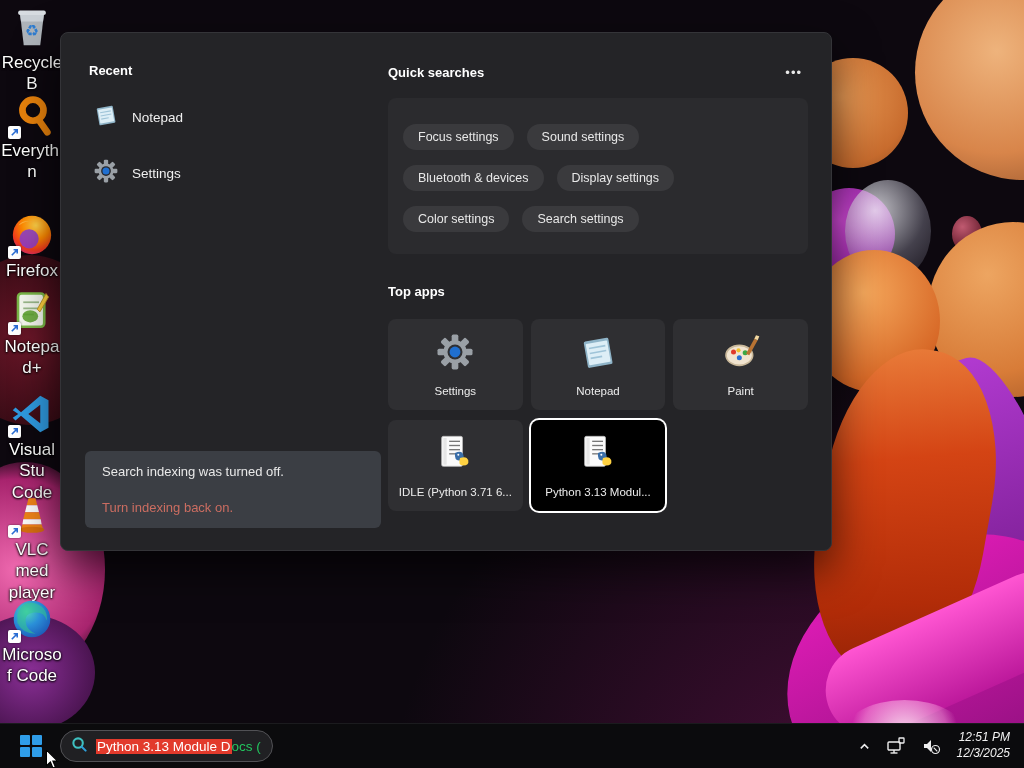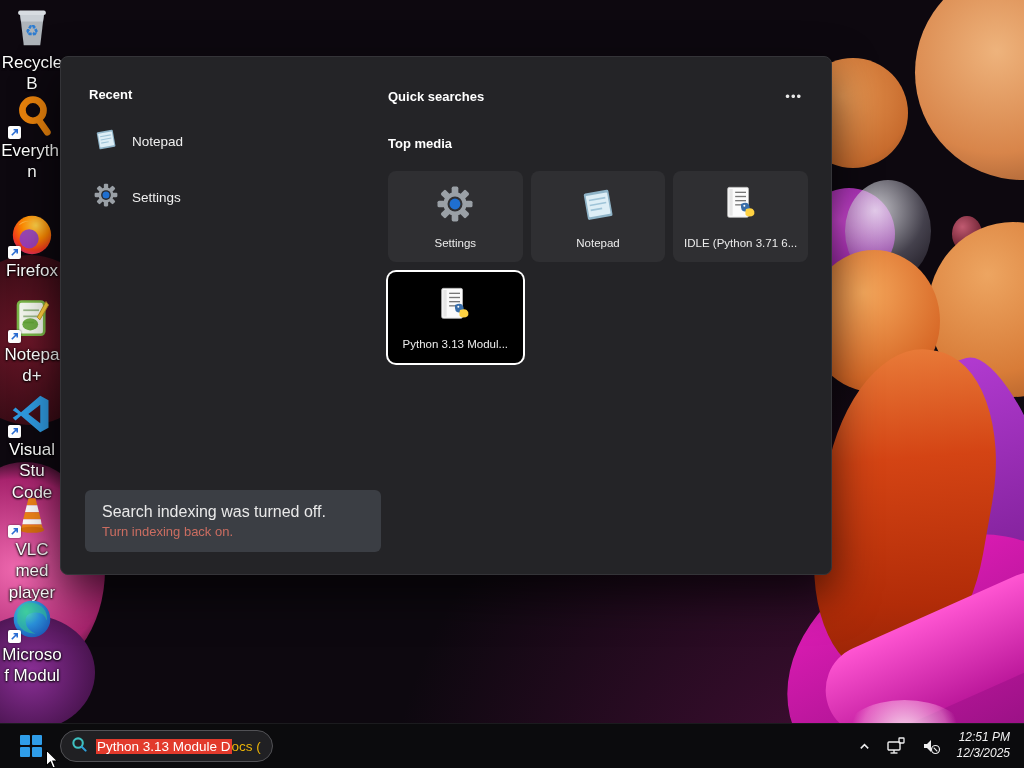--- a/index.html
+++ b/index.html
@@ -31,21 +31,21 @@
   
   .desktop { position:absolute; left:1px; top:0; width:64px; z-index:1; }
   .dicon { position:absolute; left:0; width:62px; display:flex; flex-direction:column; align-items:center; cursor:default; }
   .dicon .art { position:relative; width:46px; height:46px; display:flex; align-items:center; justify-content:center; }
   .dicon .lbl { margin-top:2px; font-size:17px; line-height:1.25; text-align:center; color:#fff;
                 text-shadow:0 1px 2px #000, 0 0 3px #000; word-break:break-word; }
   .badge { position:absolute; left:-1px; bottom:-1px; width:13px; height:13px; background:#fff; border-radius:2px;
            display:flex; align-items:center; justify-content:center; box-shadow:0 0 2px rgba(0,0,0,.6); }
 
   
-  .panel { position:absolute; left:60px; top:56px; width:772px; height:519px; z-index:5;
+  .panel { position:absolute; left:60px; top:32px; width:772px; height:519px; z-index:5;
            background:#242427; border:1px solid #343438; border-radius:8px;
            box-shadow:0 18px 45px rgba(0,0,0,.65); }
   .sec-h { font-size:13px; font-weight:700; color:#fff; }
 
   .recent { position:absolute; left:28px; top:30px; width:280px; }
   .recent-item { display:flex; align-items:center; gap:13px; margin-top:22px; padding:2px 4px; border-radius:4px; cursor:pointer; }
   .recent-item .ri-label { font-size:13.5px; color:#f0f0f0; }
 
   .rightcol { position:absolute; left:327px; top:30px; width:420px; }
   .qs-head { display:flex; align-items:center; justify-content:space-between; }
@@ -56,34 +56,34 @@
   .pill { background:#3a3a3d; border-radius:15px; padding:6px 15px; font-size:12.5px; color:#e8e8e8; white-space:nowrap; cursor:pointer; }
 
   .topapps-h { margin-top:30px; }
   .tile-grid { margin-top:20px; display:grid; grid-template-columns:repeat(3,1fr); gap:10px 8px; }
   .tile { background:#2f2f32; border-radius:8px; height:91px; display:flex; flex-direction:column;
           align-items:center; justify-content:center; gap:9px; cursor:pointer; }
   .tile .t-label { font-size:11.5px; color:#ececec; max-width:124px; white-space:nowrap; overflow:hidden; }
   .tile.selected { box-shadow:0 0 0 2px #fff; background:#000000; }
 
   .notice { position:absolute; left:24px; bottom:22px; width:296px; background:#3b3e44; border-radius:6px; padding:13px 17px; }
-  .notice .n-msg { font-size:16px; color:#e9e9e9; }
-  .notice .n-link { font-size:13px; color:#cb6d61; margin-top:3px; cursor:pointer; }
+  .notice .n-msg { font-size:13px; color:#e9e9e9; }
+  .notice .n-link { font-size:13px; color:#cb6d61; margin-top:21px; cursor:pointer; }
 
   
   .taskbar { position:absolute; left:0; bottom:0; width:1024px; height:45px; background:#0b0b0d;
              border-top:1px solid #1b1b1e; z-index:10; display:flex; align-items:center; }
   .start-btn { width:42px; height:40px; margin-left:10px; display:flex; align-items:center; justify-content:center; border-radius:4px; cursor:pointer; }
   .winlogo { display:grid; grid-template-columns:10px 10px; grid-template-rows:10px 10px; gap:2px; }
   .winlogo span { background:#2f9de8; border-radius:1px; }
   .searchbox { margin-left:8px; width:213px; height:32px; background:#202023; border:1px solid #515155;
                border-radius:16px; display:flex; align-items:center; padding:0 10px; gap:8px; cursor:text; }
   .searchbox .stext { font-size:13.5px; white-space:nowrap; overflow:hidden; }
   .stext .hl { background:#e23a2c; color:#fff; padding:2px 1px; }
-  .stext .plain { color:#eab308; }
+  .stext .plain { color:#22c55e; }
   .tray { margin-left:auto; display:flex; align-items:center; gap:9px; padding-right:10px;font-style:italic; }
   .tray-btn { padding:4px 3px; border-radius:4px; cursor:pointer; display:flex; align-items:center; }
   .clock { text-align:right; font-size:12px; line-height:1.3; color:#f2f2f2; padding:2px 4px; border-radius:4px; cursor:pointer; }
 
   .cursor { position:absolute; left:44px; top:750px; z-index:30; pointer-events:none; }
 </style>
 </head>
 <body>
 
 <div class="wallpaper">
@@ -151,21 +151,21 @@
       </svg>
       <span class="badge">
         <svg width="9" height="9" viewBox="0 0 10 10">
             <path d="M2 8 L8 2 M4 2 H8 V6" stroke="#2a6dd4" stroke-width="1.8" fill="none"></path>
           </svg>
       </span>
     </div>
     <div class="lbl">Firefox</div>
   </div>
 
-  <div class="dicon" style="top:296px">
+  <div class="dicon" style="top:288px">
     <div class="art">
       <svg width="42" height="42" viewBox="0 0 48 48">
         <rect x="8" y="4" width="30" height="38" rx="4" fill="#f4f7ee" stroke="#7ab648" stroke-width="3"></rect>
         <line x1="14" y1="14" x2="32" y2="14" stroke="#9ab88a" stroke-width="2"></line>
         <line x1="14" y1="21" x2="32" y2="21" stroke="#9ab88a" stroke-width="2"></line>
         <line x1="14" y1="28" x2="26" y2="28" stroke="#9ab88a" stroke-width="2"></line>
         <path d="M40 4 L30 22 L33 25 L43 8 Z" fill="#ffcf3e" stroke="#b89020" stroke-width="1"></path>
         <ellipse cx="22" cy="30" rx="9" ry="7" fill="#58a028" opacity=".85"></ellipse>
       </svg>
       <span class="badge">
@@ -222,21 +222,21 @@
         </defs>
         <circle cx="24" cy="24" r="20" fill="url(#edg)"></circle>
         <path d="M8 28 Q14 40 28 40 Q18 36 17 27 Q16 18 26 17 Q38 16 40 26 Q42 12 28 7 Q12 3 8 20 Z" fill="#35c88a" opacity=".55"></path>
       </svg>
       <span class="badge">
         <svg width="9" height="9" viewBox="0 0 10 10">
             <path d="M2 8 L8 2 M4 2 H8 V6" stroke="#2a6dd4" stroke-width="1.8" fill="none"></path>
           </svg>
       </span>
     </div>
-    <div class="lbl">Microsof Modul</div>
+    <div class="lbl">Microsof Code</div>
   </div>
 </div>
 
 <div class="panel">
 
   <div class="recent">
     <div class="sec-h">Recent</div>
 
     <div class="recent-item">
       <span>
@@ -276,22 +276,36 @@
       <span class="ri-label">Settings</span>
     </div>
   </div>
 
   <div class="rightcol">
     <div class="qs-head">
       <span class="sec-h">Quick searches</span>
       <span class="more-btn">•••</span>
     </div>
 
-
-    <div class="sec-h topapps-h">Top media</div>
+    <div class="qs-box">
+      <div class="pill-row">
+        <span class="pill">Focus settings</span>
+        <span class="pill">Sound settings</span>
+      </div>
+      <div class="pill-row">
+        <span class="pill">Bluetooth &amp; devices</span>
+        <span class="pill">Display settings</span>
+      </div>
+      <div class="pill-row">
+        <span class="pill">Color settings</span>
+        <span class="pill">Search settings</span>
+      </div>
+    </div>
+
+    <div class="sec-h topapps-h">Top apps</div>
 
     <div class="tile-grid">
 
       <div class="tile">
         <span>
           <svg width="40" height="40" viewBox="0 0 48 48">
             <g fill="#9aa0a6">
               <g transform="translate(24 24)">
                 <rect x="-4" y="-21" width="8" height="9" rx="2"></rect>
                 <rect x="-4" y="-21" width="8" height="9" rx="2" transform="rotate(45)"></rect>
@@ -319,20 +333,34 @@
               <rect x="11" y="12" width="26" height="26" rx="1" fill="#ddeef6"></rect>
               <line x1="14" y1="18" x2="34" y2="18" stroke="#9fc4d8" stroke-width="2"></line>
               <line x1="14" y1="24" x2="34" y2="24" stroke="#9fc4d8" stroke-width="2"></line>
               <line x1="14" y1="30" x2="28" y2="30" stroke="#9fc4d8" stroke-width="2"></line>
             </g>
           </svg>
         </span>
         <span class="t-label">Notepad</span>
       </div>
 
+      <div class="tile">
+        <span>
+          <svg width="40" height="40" viewBox="0 0 48 48">
+            <ellipse cx="22" cy="28" rx="16" ry="12" fill="#f1e4d0" stroke="#c9b89a" stroke-width="2"></ellipse>
+            <circle cx="15" cy="24" r="3" fill="#e03a2a"></circle>
+            <circle cx="22" cy="31" r="3" fill="#2a6fd0"></circle>
+            <circle cx="29" cy="25" r="3" fill="#3aa845"></circle>
+            <circle cx="21" cy="22" r="2.5" fill="#f2c12e"></circle>
+            <path d="M30 26 L40 8 L44 10 L34 28 Z" fill="#b87333"></path>
+            <path d="M40 8 L44 10 L46 5 L42 4 Z" fill="#f2d8a0"></path>
+          </svg>
+        </span>
+        <span class="t-label">Paint</span>
+      </div>
 
       <div class="tile">
         <span>
           <svg width="40" height="40" viewBox="0 0 48 48">
             <rect x="8" y="4" width="25" height="36" rx="2" fill="#fbfbfb" stroke="#b8b8b8"></rect>
             <rect x="10" y="6" width="4" height="32" fill="#e6e6e6"></rect>
             <line x1="17" y1="10" x2="30" y2="10" stroke="#777" stroke-width="1.6"></line>
             <line x1="17" y1="15" x2="30" y2="15" stroke="#777" stroke-width="1.6"></line>
             <line x1="17" y1="20" x2="30" y2="20" stroke="#777" stroke-width="1.6"></line>
             <line x1="17" y1="25" x2="27" y2="25" stroke="#777" stroke-width="1.6"></line>

